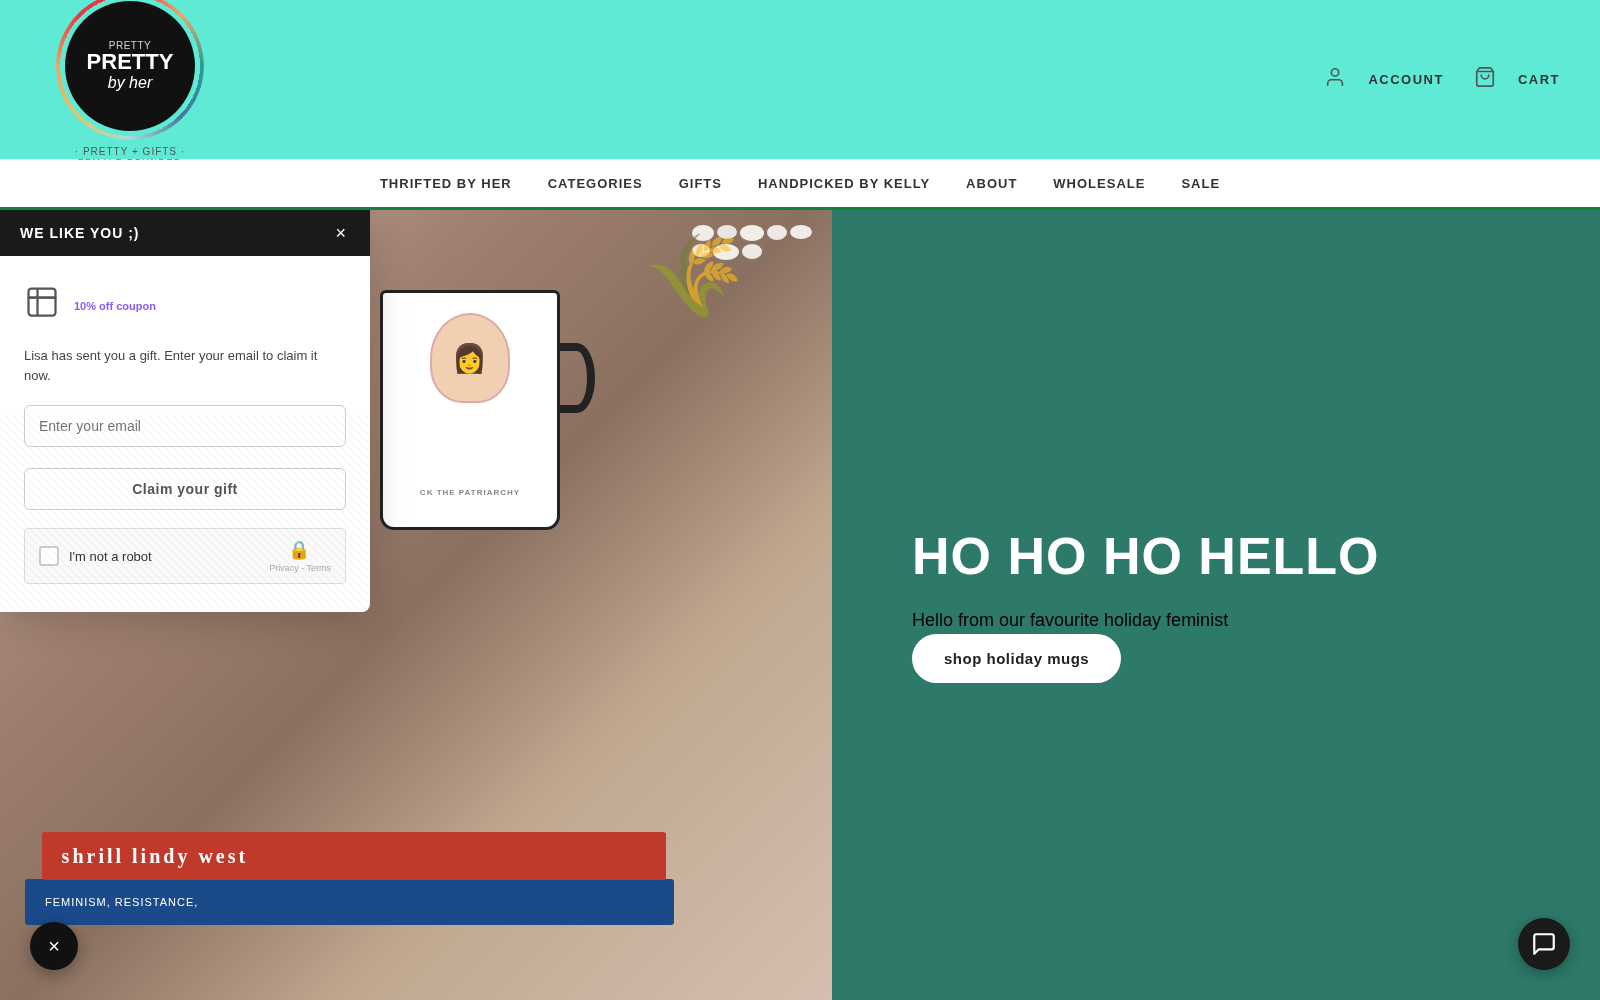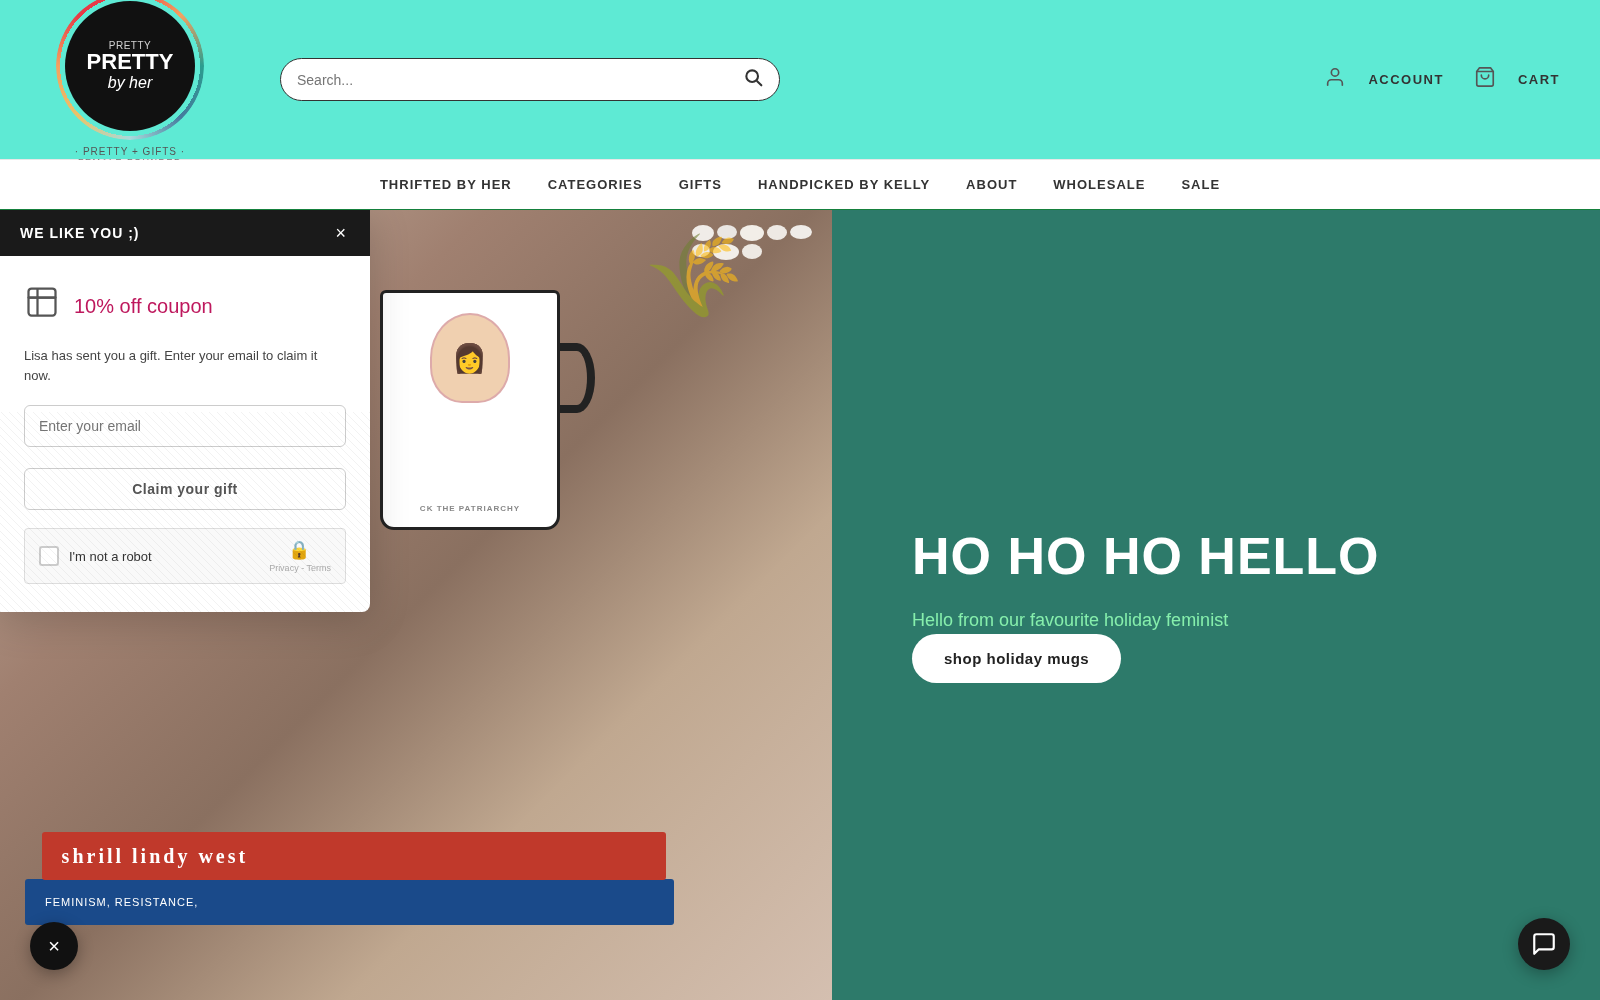--- a/index.html
+++ b/index.html
@@ -110,21 +110,21 @@
       font-size: 13px;
       font-weight: 600;
       letter-spacing: 1.5px;
       color: #333;
       text-transform: uppercase;
     }
 
     
     .nav-bar {
       background: #fff;
-      border-bottom: 1px solid #15803d;
+      border-bottom: 3px solid #15803d;
       display: flex;
       align-items: center;
       justify-content: center;
       padding: 0 40px;
       height: 50px;
       position: relative;
       z-index: 100;
     }
     .nav-item {
       padding: 0 18px;
@@ -169,21 +169,21 @@
     .hero-headline {
       font-size: 52px;
       font-weight: 900;
       color: #fff;
       line-height: 1.15;
       margin-bottom: 20px;
       letter-spacing: 1px;
     }
     .hero-subtext {
       font-size: 18px;
-      color: #86efac;
+      color: #000000;
       line-height: 1.5;
     }
     .hero-cta {
       background: #fff;
       color: #222;
       border: none;
       border-radius: 30px;
       padding: 16px 32px;
       font-size: 15px;
       font-weight: 700;
@@ -238,23 +238,23 @@
       display: flex;
       align-items: center;
       gap: 14px;
       margin-bottom: 18px;
     }
     .coupon-icon {
       font-size: 32px;
       color: #555;
     }
     .coupon-label {
-      font-size: 20px;
-      font-weight: 400;
-      color: #be185d;
+      font-size: 11px;
+      font-weight: 700;
+      color: #8b5cf6;
     }
     .popup-desc {
       font-size: 13px;
       color: #444;
       margin-bottom: 20px;
       line-height: 1.5;
     }
     .popup-email-input {
       width: 100%;
       border: 1.5px solid #ccc;
@@ -415,31 +415,20 @@
         <span class="logo-text-pretty">PRETTY</span>
         <span class="logo-text-byher">by her</span>
       </div>
     </div>
     <div class="logo-subtitle">
       <div class="logo-subtitle-line1">· PRETTY + GIFTS ·</div>
       <div class="logo-subtitle-line2">FEMALE FOUNDED</div>
     </div>
   </div>
 
-  <div class="search-area">
-    <div class="search-box">
-      <input class="search-input" type="text" placeholder="Search..." style="">
-      <span class="search-icon-wrap">
-        <svg width="20" height="20" viewBox="0 0 24 24" fill="none" stroke="#333" stroke-width="2.5" stroke-linecap="round" stroke-linejoin="round">
-          <circle cx="11" cy="11" r="7"></circle>
-          <line x1="17" y1="17" x2="22" y2="22"></line>
-        </svg>
-      </span>
-    </div>
-  </div>
 
   <div class="header-right">
     <a class="header-action">
       <span class="header-action-icon">
         <svg width="22" height="22" viewBox="0 0 24 24" fill="none" stroke="#555" stroke-width="1.8" stroke-linecap="round" stroke-linejoin="round">
           <path d="M20 21v-2a4 4 0 0 0-4-4H8a4 4 0 0 0-4 4v2"></path>
           <circle cx="12" cy="7" r="4"></circle>
         </svg>
       </span>
       <span class="header-action-label">ACCOUNT</span>
@@ -469,21 +458,21 @@
 
 <section class="hero">
 
   <div class="hero-image-side">
     <div class="hero-image-bg">
 
       <div style="position:absolute;top:80px;left:50%;transform:translateX(-20%);width:180px;height:240px;background:#fff;border-radius:6px 6px 14px 14px;border:3px solid #222;z-index:2;">
         <div style="position:absolute;right:-38px;top:50px;width:36px;height:70px;border:8px solid #222;border-left:none;border-radius:0 50% 50% 0;background:transparent;"></div>
 
         <div style="position:absolute;top:20px;left:50%;transform:translateX(-50%);width:80px;height:90px;border-radius:50% 50% 40% 40%;background:#f0d0b0;border:2px solid #daa;display:flex;align-items:center;justify-content:center;font-size:28px;">👩</div>
-        <div style="position:absolute;bottom:14px;left:50%;transform:translateX(-50%);font-size:8px;color:#888;text-align:center;width:140px;letter-spacing:1px;font-weight:600;">CK THE PATRIARCHY</div>
+        <div style="position:absolute;bottom:30px;left:50%;transform:translateX(-50%);font-size:8px;color:#888;text-align:center;width:140px;letter-spacing:1px;font-weight:600;">CK THE PATRIARCHY</div>
       </div>
 
       <div style="position:absolute;bottom:120px;left:5%;width:75%;height:48px;background:#c0392b;border-radius:3px;z-index:3;display:flex;align-items:center;padding:0 20px;">
         <span style="color:#fff;font-size:20px;font-weight:700;letter-spacing:3px;font-family:Georgia,serif;">shrill   lindy west</span>
       </div>
 
       <div style="position:absolute;bottom:75px;left:3%;width:78%;height:46px;background:#1a4a8a;border-radius:3px;z-index:2;display:flex;align-items:center;padding:0 20px;">
         <span style="color:#fff;font-size:11px;letter-spacing:1px;">FEMINISM, RESISTANCE,</span>
       </div>
 

